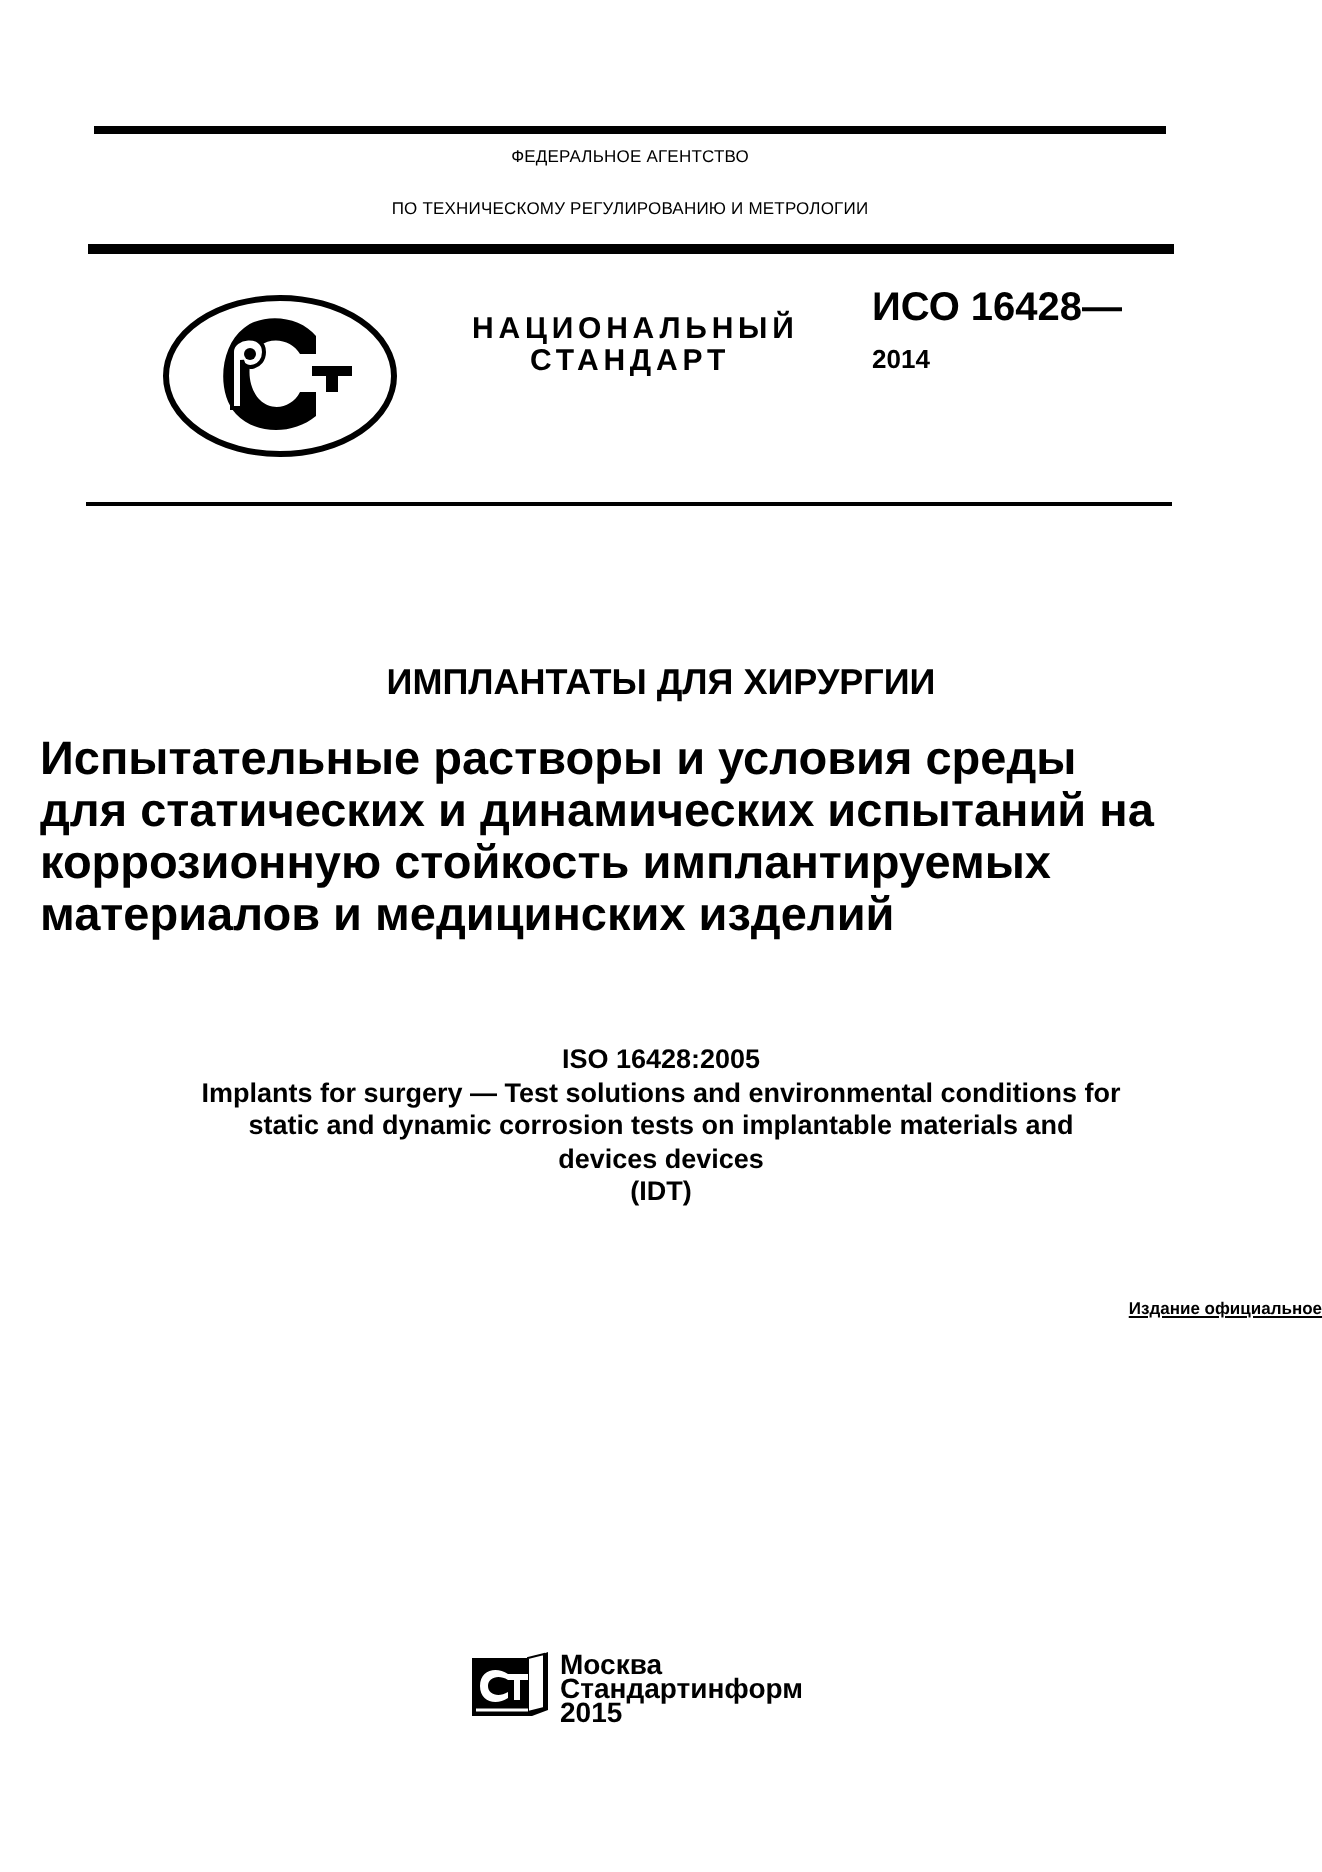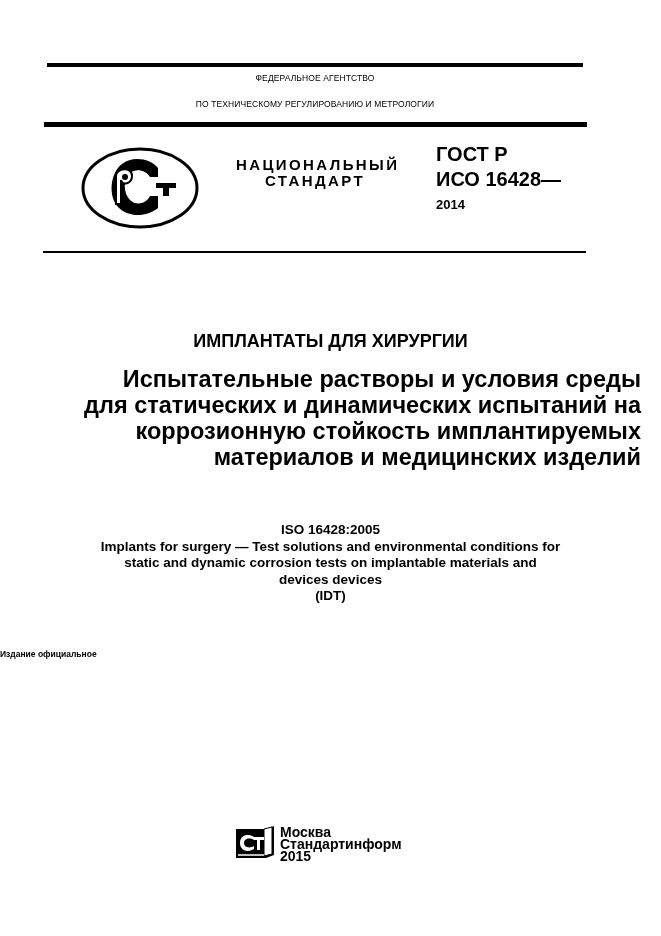--- a/index.html
+++ b/index.html
@@ -22,29 +22,29 @@
     position: absolute; left: 436px; top: 142px;
     font-weight: bold; font-size: 20px; line-height: 25px;
   }
   .gost .year { font-size: 13px; }
   .main-heading {
     position: absolute; left: 0; width: 661px; top: 331px;
     text-align: center; font-weight: bold; font-size: 18px;
   }
   .main-title {
     position: absolute; left: 20px; width: 621px; top: 366px;
-    text-align: right; font-weight: bold; font-size: 23.5px; line-height: 26px;
+    text-align: left; font-weight: bold; font-size: 23.5px; line-height: 26px;
   }
   .iso-block {
     position: absolute; left: 0; width: 661px; top: 494px;
     text-align: center; font-weight: bold; font-size: 13.5px; line-height: 16.5px; margin-top: 28px;
   }
   .edition {
     position: absolute; left: 0; width: 661px; top: 649px;
-    text-align: left; font-weight: bold; font-size: 8.5px;
+    text-align: right; font-weight: bold; font-size: 8.5px; text-decoration: underline;
   }
   .publisher {
     position: absolute; left: 280px; width: 100px; top: 826px;
     text-align: left; font-weight: bold; font-size: 14px; line-height: 12px;
   }
 </style>
 </head>
 <body>
 
 <div class="rule" style="left:47px; top:63px; width:536px; height:4px;"></div>
@@ -65,21 +65,20 @@
     <rect x="83" y="37" width="6" height="13" fill="#000"></rect>
   </svg>
 </div>
 
 <div class="nat-std">
   <div>НАЦИОНАЛЬНЫЙ</div>
   <div>СТАНДАРТ</div>
 </div>
 
 <div class="gost">
-  <div>ГОСТ Р</div>
   <div>ИСО 16428—</div>
   <div class="year">2014</div>
 </div>
 
 <div class="rule" style="left:43px; top:251px; width:543px; height:2px;"></div>
 
 <div class="main-heading">ИМПЛАНТАТЫ ДЛЯ ХИРУРГИИ</div>
 <div class="main-title">
   <div>Испытательные растворы и условия среды</div>
   <div>для статических и динамических испытаний на</div>

